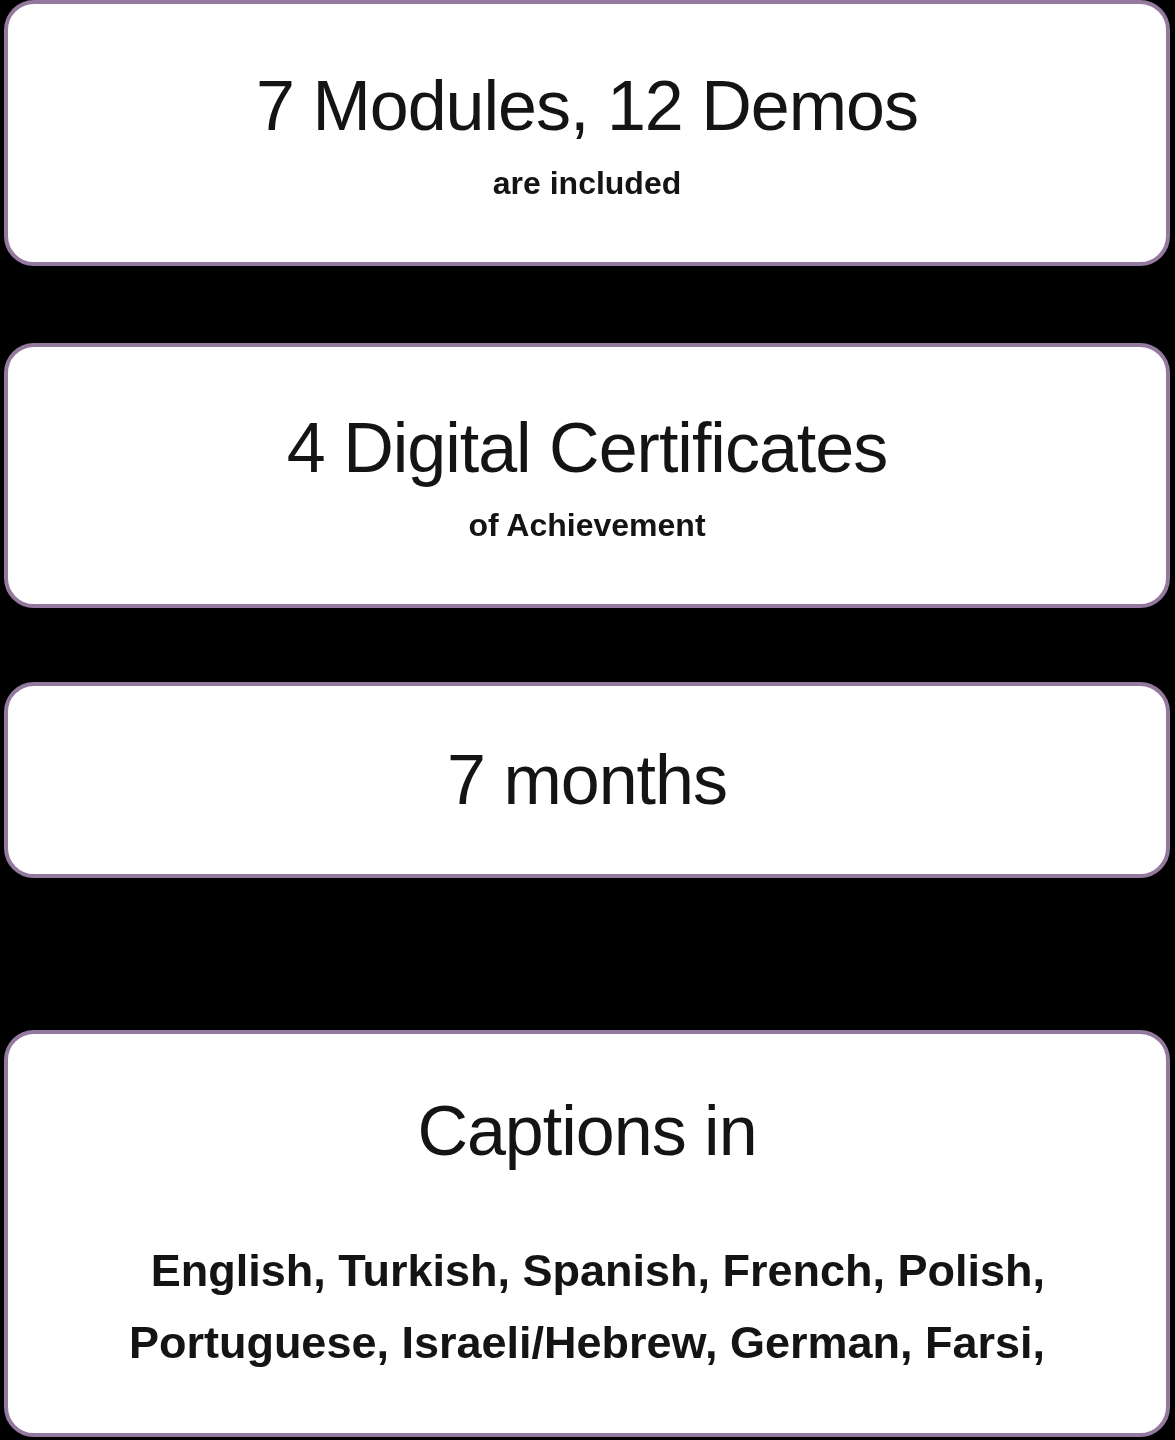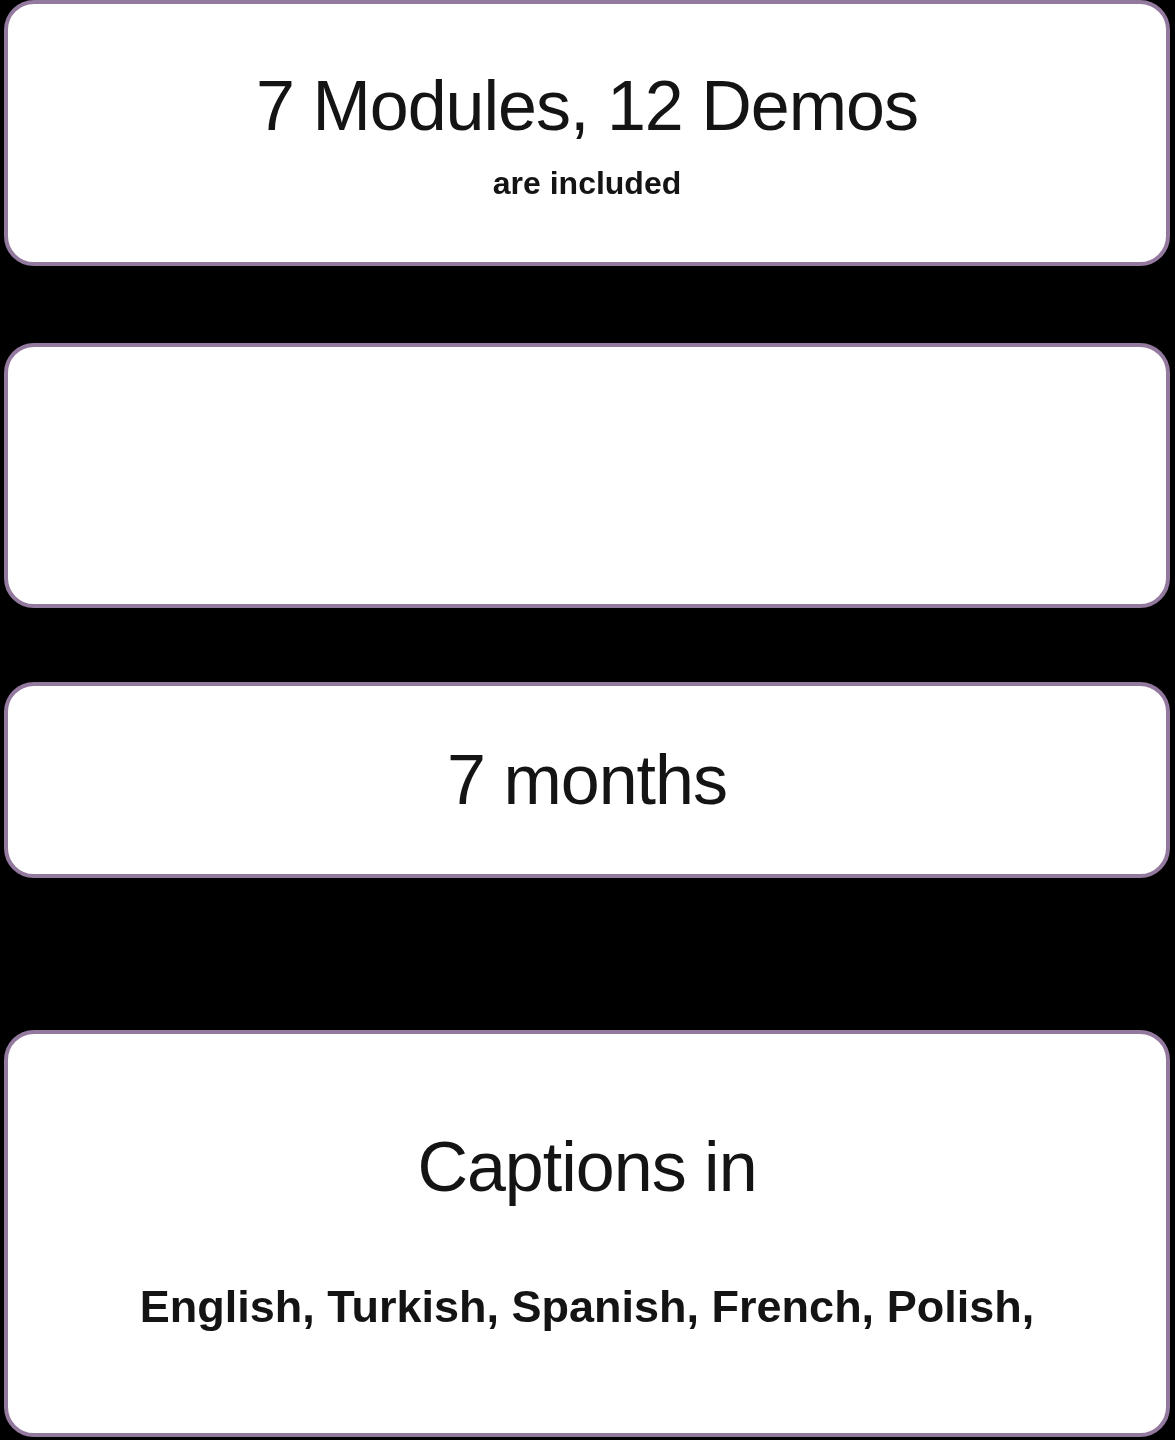--- a/index.html
+++ b/index.html
@@ -61,24 +61,27 @@
 </style>
 </head>
 <body>
 
 <div class="card card-1">
   <div class="card-title">7 Modules, 12 Demos</div>
   <div class="card-subtitle">are included</div>
 </div>
 
 <div class="card card-2">
+  <div class="card-title">4 Digital Certificates</div>
+  <div class="card-subtitle">of Achievement</div>
 </div>
 
 <div class="card card-3">
   <div class="card-title">7 months</div>
 </div>
 
 <div class="card card-4">
   <div class="card-title">Captions in</div>
   <div class="card-subtitle-multiline">
     <div class="line">English, Turkish, Spanish, French, Polish,</div>
+    <div class="line">Portuguese, Israeli/Hebrew, German, Farsi,</div>
   </div>
 </div>
 
 </body></html>

